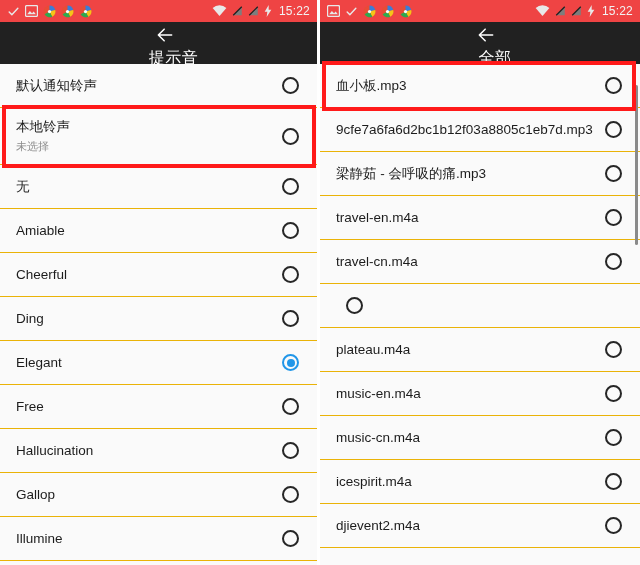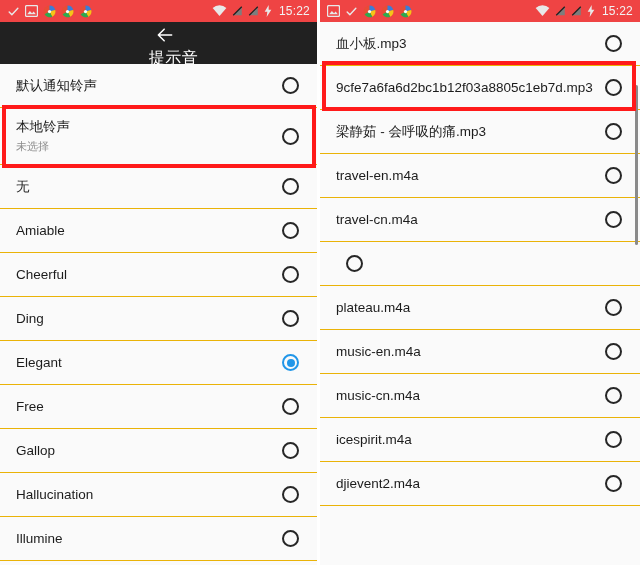--- a/index.html
+++ b/index.html
@@ -264,27 +264,27 @@
           <div class="radio checked"></div>
         </div>
         <div class="row">
           <div class="labels">
             <div class="label">Free</div>
           </div>
           <div class="radio"></div>
         </div>
         <div class="row">
           <div class="labels">
+            <div class="label">Hallucination</div>
+          </div>
+          <div class="radio"></div>
+        </div>
+        <div class="row">
+          <div class="labels">
             <div class="label">Gallop</div>
-          </div>
-          <div class="radio"></div>
-        </div>
-        <div class="row">
-          <div class="labels">
-            <div class="label">Hallucination</div>
           </div>
           <div class="radio"></div>
         </div>
         <div class="row">
           <div class="labels">
             <div class="label">Illumine</div>
           </div>
           <div class="radio"></div>
         </div>
         <div class="row"></div>
@@ -337,20 +337,29 @@
             <path d="M16 2v14H2z" fill="#7d7d7d"></path>
             <path d="M2 16L16 2" stroke="#1f1f1f" stroke-width="2"></path>
           </svg>
         <svg class="ic" width="8" height="12" viewBox="0 0 12 18">
             <path d="M7 0L1 10h4l-1 8 7-11H7z" fill="#e8e8e8"></path>
           </svg>
         <span class="sb-time">15:22</span>
       </div>
     </div>
 
+    <div class="appbar">
+      <div class="back">
+        <svg width="20" height="20" viewBox="0 0 24 24">
+            <path d="M20 12H4M11 5l-7 7 7 7" stroke="#ffffff" stroke-width="1.8" fill="none" stroke-linecap="round" stroke-linejoin="round"></path>
+          </svg>
+      </div>
+      <div class="title">全部</div>
+      <div class="caret"></div>
+    </div>
 
     <div class="list" id="right-list">
         <div class="row">
           <div class="labels">
             <div class="label">血小板.mp3</div>
           </div>
           <div class="radio"></div>
         </div>
         <div class="row">
           <div class="labels">

